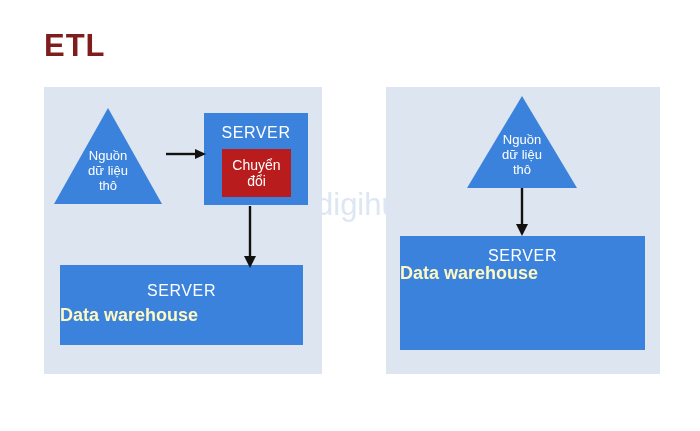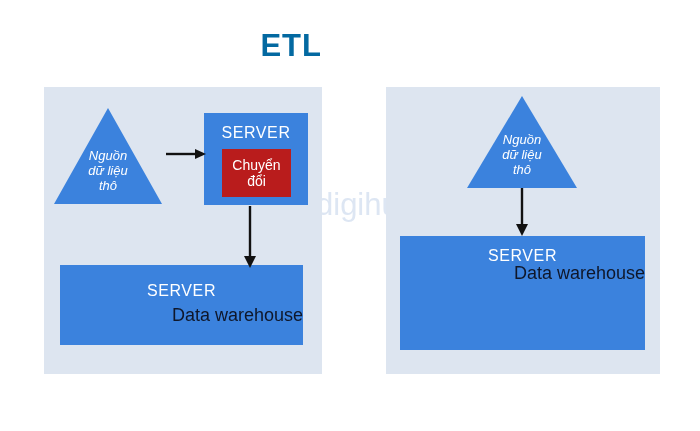--- a/index.html
+++ b/index.html
@@ -72,42 +72,41 @@
     letter-spacing: 0px;
     margin-left: 8px;
     line-height: 34px;
   }
 
   
   .title {
     position: absolute;
     font-size: 31px;
     font-weight: bold;
-    color: #0369a1;
+    color: #7f1d1d;
     letter-spacing: 1px;
-    text-align: right;
+    text-align: left;
     z-index: 4;
   }
   #title-etl { left: 44px; top: 28px; width: 278px; }
   #title-elt { left: 386px; top: 28px; width: 274px; }
 
   
   .panel {
     position: absolute;
     background: #dde5f0;
     z-index: 2;
   }
   #panel-etl { left: 44px; top: 87px; width: 278px; height: 287px; }
   #panel-elt { left: 386px; top: 87px; width: 274px; height: 287px; }
 
   
   .triangle {
     position: absolute;
     z-index: 3;
-    font-style: italic;
   }
   .triangle svg { display: block; }
   .tri-label {
     position: absolute;
     left: 0;
     width: 100%;
     text-align: center;
     color: #ffffff;
     font-size: 13px;
     line-height: 15px;
@@ -125,24 +124,24 @@
     z-index: 3;
   }
   .box-title {
     color: #ffffff;
     font-size: 16px;
     letter-spacing: .6px;
     text-align: center;
     font-weight: normal;
   }
   .box-main {
-    color: #0f172a;
+    color: #fef9c3;
     font-size: 18px;
-    text-align: right;
-    font-weight: normal;
+    text-align: left;
+    font-weight: bold;
   }
   .inner-box {
     position: absolute;
     background: #b91c1c;
     display: flex;
     align-items: center;
     justify-content: center;
   }
   .inner-label {
     color: #ffffff;

